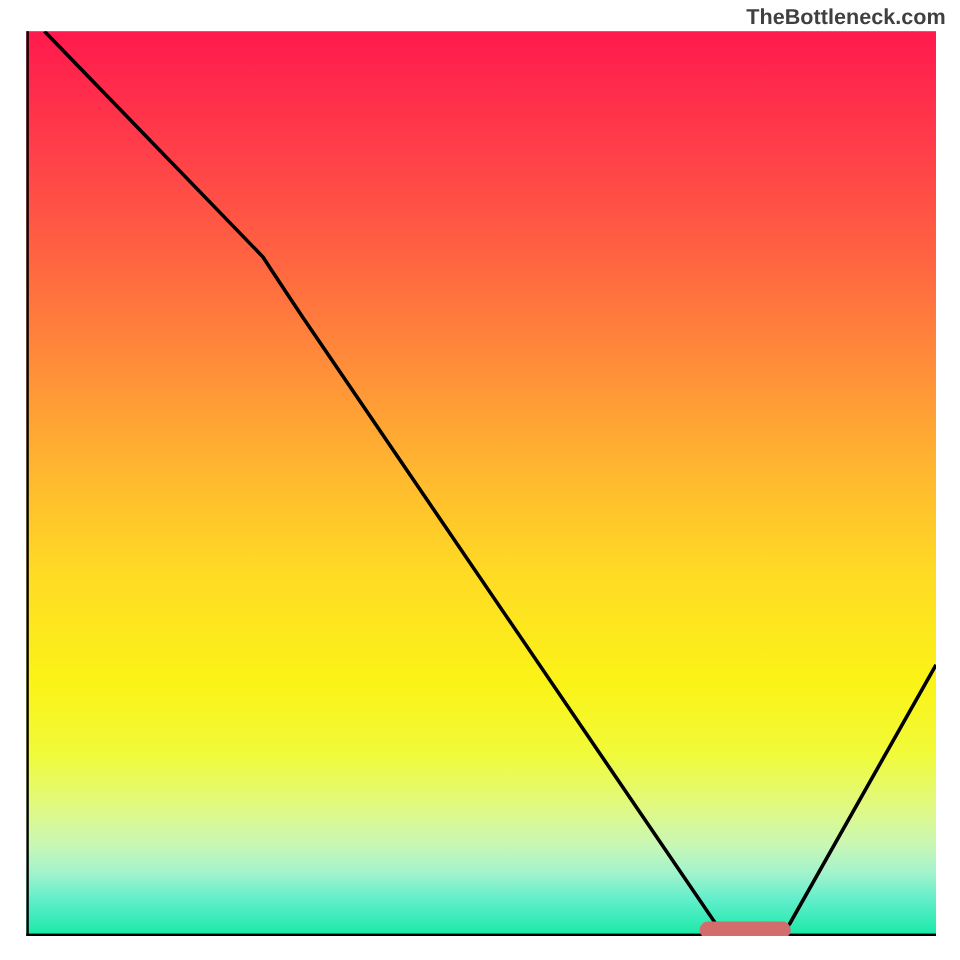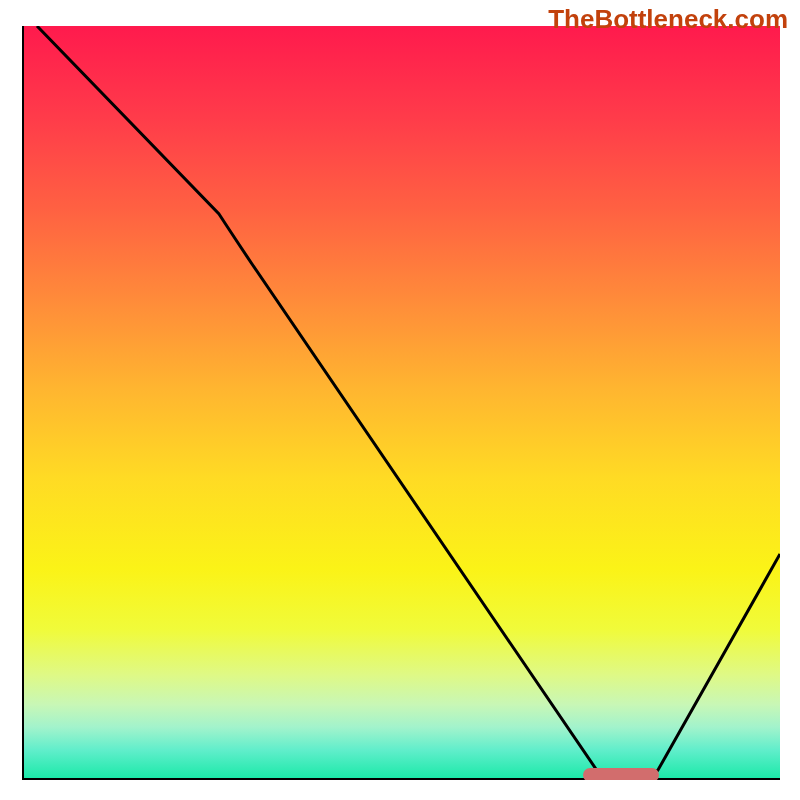--- a/index.html
+++ b/index.html
@@ -12,23 +12,23 @@
   }
   .container {
     width: 800px;
     height: 800px;
     position: relative;
   }
   .watermark {
     position: absolute;
     top: 4px;
     right: 12px;
-    font-size: 26px;
+    font-size: 18px;
     font-weight: bold;
-    color: #c2410c;
+    color: #404040;
     z-index: 10;
   }
   .plot-area {
     position: absolute;
     left: 22px;
     top: 26px;
     width: 758px;
     height: 754px;
     background: linear-gradient(to bottom,
       #ff1a4d 0%,

